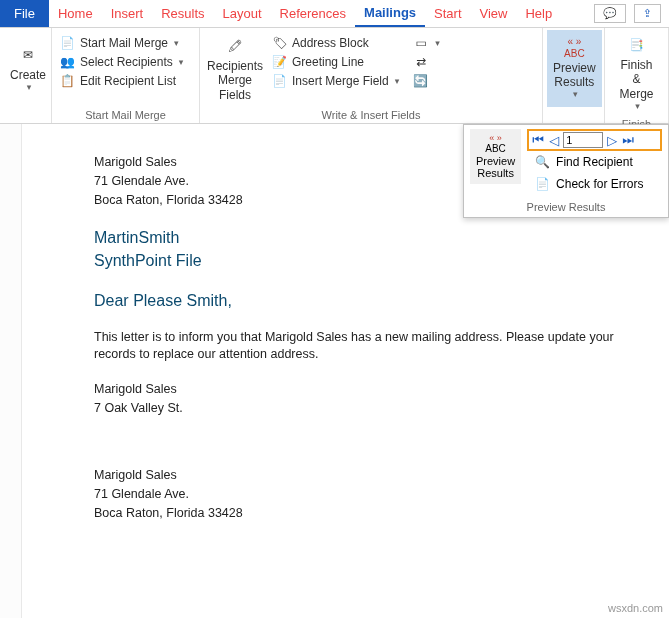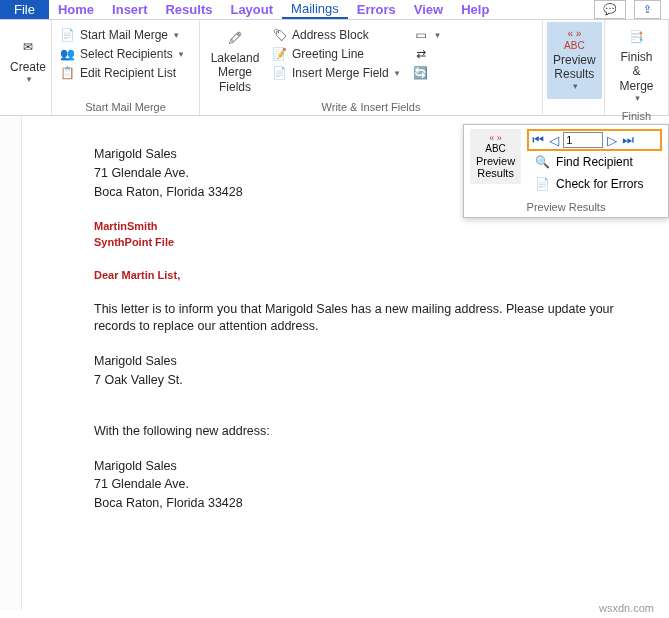--- a/index.html
+++ b/index.html
@@ -1,65 +1,66 @@
 <!DOCTYPE html>
 <html><head>
 <meta charset="utf-8">
 <style>
 * { box-sizing: border-box; margin: 0; padding: 0; font-family: 'Segoe UI', sans-serif; }
 body { width: 669px; height: 618px; overflow: hidden; background: #fff; position: relative; }
-.tabbar { display: flex; height: 20px; background: #fff; border-bottom: 1px solid #d4d4d4; align-items: center; }
+.tabbar { display: flex; height: 28px; background: #fff; border-bottom: 1px solid #d4d4d4; align-items: center; }
 .tab-file { background: #185abd; color: #fff; padding: 0 14px; height: 100%; display: flex; align-items: center; font-size: 13px; }
-.tab { padding: 0 9px; font-size: 13px; color: #8b5cf6; cursor: pointer; height: 100%; display: flex; align-items: center; font-weight: bold; }
-.tab.active { color: #185abd; border-bottom: 2px solid #185abd; font-weight: 400; }
+.tab { padding: 0 9px; font-size: 13px; color: #ef4444; cursor: pointer; height: 100%; display: flex; align-items: center; }
+.tab.active { color: #185abd; border-bottom: 2px solid #185abd; font-weight: 700; }
 .tab-right { margin-left: auto; display: flex; gap: 8px; padding-right: 8px; }
 .tab-icon-btn { border: 1px solid #c0c0c0; padding: 2px 8px; font-size: 11px; color: #185abd; cursor: pointer; }
 
 .ribbon { display: flex; background: #fff; border-bottom: 1px solid #d4d4d4; height: 96px; }
 .rgroup { display: flex; flex-direction: column; border-right: 1px solid #e1e1e1; padding: 2px 4px 0; }
 .rgroup-body { flex: 1; display: flex; gap: 2px; }
 .rgroup-label { text-align: center; font-size: 11px; color: #666; padding: 2px 0; }
 .vbtn { display: flex; flex-direction: column; align-items: center; justify-content: center; padding: 4px 6px; font-size: 12px; color: #333; text-align: center; cursor: pointer; line-height: 1.2; }
 .vbtn.sel { background: #c7dcf0; }
 .vbtn .big-icon { width: 28px; height: 22px; display: flex; align-items: center; justify-content: center; margin-bottom: 2px; }
 .hbtn { display: flex; align-items: center; gap: 4px; font-size: 12px; color: #333; padding: 1px 4px; cursor: pointer; white-space: nowrap; }
 .hbtn .sm-icon { width: 16px; height: 16px; display: flex; align-items: center; justify-content: center; }
 .stack { display: flex; flex-direction: column; gap: 1px; padding-top: 4px; }
 .chev { font-size: 9px; color: #666; margin-left: 2px; }
 
 .doc { display: flex; height: calc(618px - 28px - 96px); background: #fff; }
 .doc-margin { width: 22px; background: #fcfcfc; border-right: 1px solid #e8e8e8; }
 .doc-page { flex: 1; padding: 30px 12px 0 72px; font-size: 12.5px; color: #222; line-height: 1.35; }
 .doc-page p { margin-bottom: 2px; }
-.merge-field { color: #b91c1c; font-size: 11px; font-weight: bold; }
+.merge-field { color: #0c4a6e; font-size: 16px; }
 .gap { height: 16px; }
 
 .dropdown { position: absolute; top: 124px; right: 0; width: 206px; background: #fff; border: 1px solid #c0c0c0; box-shadow: 0 2px 6px rgba(0,0,0,0.2); font-size: 12px; }
 .dd-top { display: flex; align-items: flex-start; gap: 6px; padding: 4px 6px; }
 .dd-prev { background: #f0f0f0; padding: 4px 6px; text-align: center; cursor: pointer; line-height: 1.15; font-size: 11px; }
 .dd-nav { display: flex; align-items: center; gap: 2px; border: 2px solid #f29b1d; padding: 1px 2px; }
 .dd-nav .nv { width: 14px; text-align: center; color: #185abd; font-size: 13px; cursor: pointer; }
 .dd-nav input { width: 40px; height: 16px; font-size: 11px; border: 1px solid #888; padding: 0 2px; }
 .dd-row { display: flex; align-items: center; gap: 6px; padding: 4px 8px; cursor: pointer; }
 .dd-label { text-align: center; font-size: 11px; color: #666; padding: 2px 0 4px; }
 .collapse { position: absolute; right: 6px; top: 128px; color: #666; cursor: pointer; font-size: 11px; }
 
-.watermark { position: absolute; bottom: 4px; right: 15px; font-size: 11px; color: #999; }
+.watermark { position: absolute; bottom: 4px; right: 6px; font-size: 11px; color: #999; }
 </style>
 </head>
 <body>
 
 <div class="tabbar">
   <div class="tab-file">File</div>
   <div class="tab">Home</div>
   <div class="tab">Insert</div>
   <div class="tab">Results</div>
   <div class="tab">Layout</div>
+  <div class="tab">References</div>
   <div class="tab active">Mailings</div>
-  <div class="tab">Errors</div>
+  <div class="tab">Start</div>
   <div class="tab">View</div>
   <div class="tab">Help</div>
   <div class="tab-right">
     <div class="tab-icon-btn">💬</div>
     <div class="tab-icon-btn">⇪</div>
   </div>
 </div>
 
 <div class="ribbon">
 
@@ -93,21 +94,21 @@
         </div>
       </div>
     </div>
     <div class="rgroup-label">Start Mail Merge</div>
   </div>
 
   <div class="rgroup" style="flex:1;">
     <div class="rgroup-body">
       <div class="vbtn" style="width:62px;">
         <span class="big-icon">🖍</span>
-        <span style="white-space:pre-line;">Lakeland
+        <span style="white-space:pre-line;">Recipients
 Merge Fields</span>
       </div>
       <div class="stack">
         <div class="hbtn">
           <span class="sm-icon">🏷</span>
           <span>Address Block</span>
         </div>
         <div class="hbtn">
           <span class="sm-icon">📝</span>
           <span>Greeting Line</span>
@@ -162,29 +163,28 @@
 <div class="doc">
   <div class="doc-margin"></div>
   <div class="doc-page">
     <p>Marigold Sales</p>
     <p>71 Glendale Ave.</p>
     <p>Boca Raton, Florida 33428</p>
     <div class="gap"></div>
     <p class="merge-field">MartinSmith</p>
     <p class="merge-field">SynthPoint File</p>
     <div class="gap"></div>
-    <p class="merge-field">Dear Martin List,</p>
+    <p class="merge-field">Dear Please Smith,</p>
     <div class="gap"></div>
     <p style="max-width:540px;">This letter is to inform you that Marigold Sales has a new mailing address. Please update your records to replace our attention address.</p>
     <div class="gap"></div>
     <p>Marigold Sales</p>
     <p>7 Oak Valley St.</p>
     <div class="gap"></div>
       <div class="gap"></div>
-    <p>With the following new address:</p>
     <div class="gap"></div>
     <p>Marigold Sales</p>
     <p>71 Glendale Ave.</p>
     <p>Boca Raton, Florida 33428</p>
     <div class="gap"></div>
       <div class="gap"></div>
     <div class="gap"></div>
 
   </div>
 </div>

